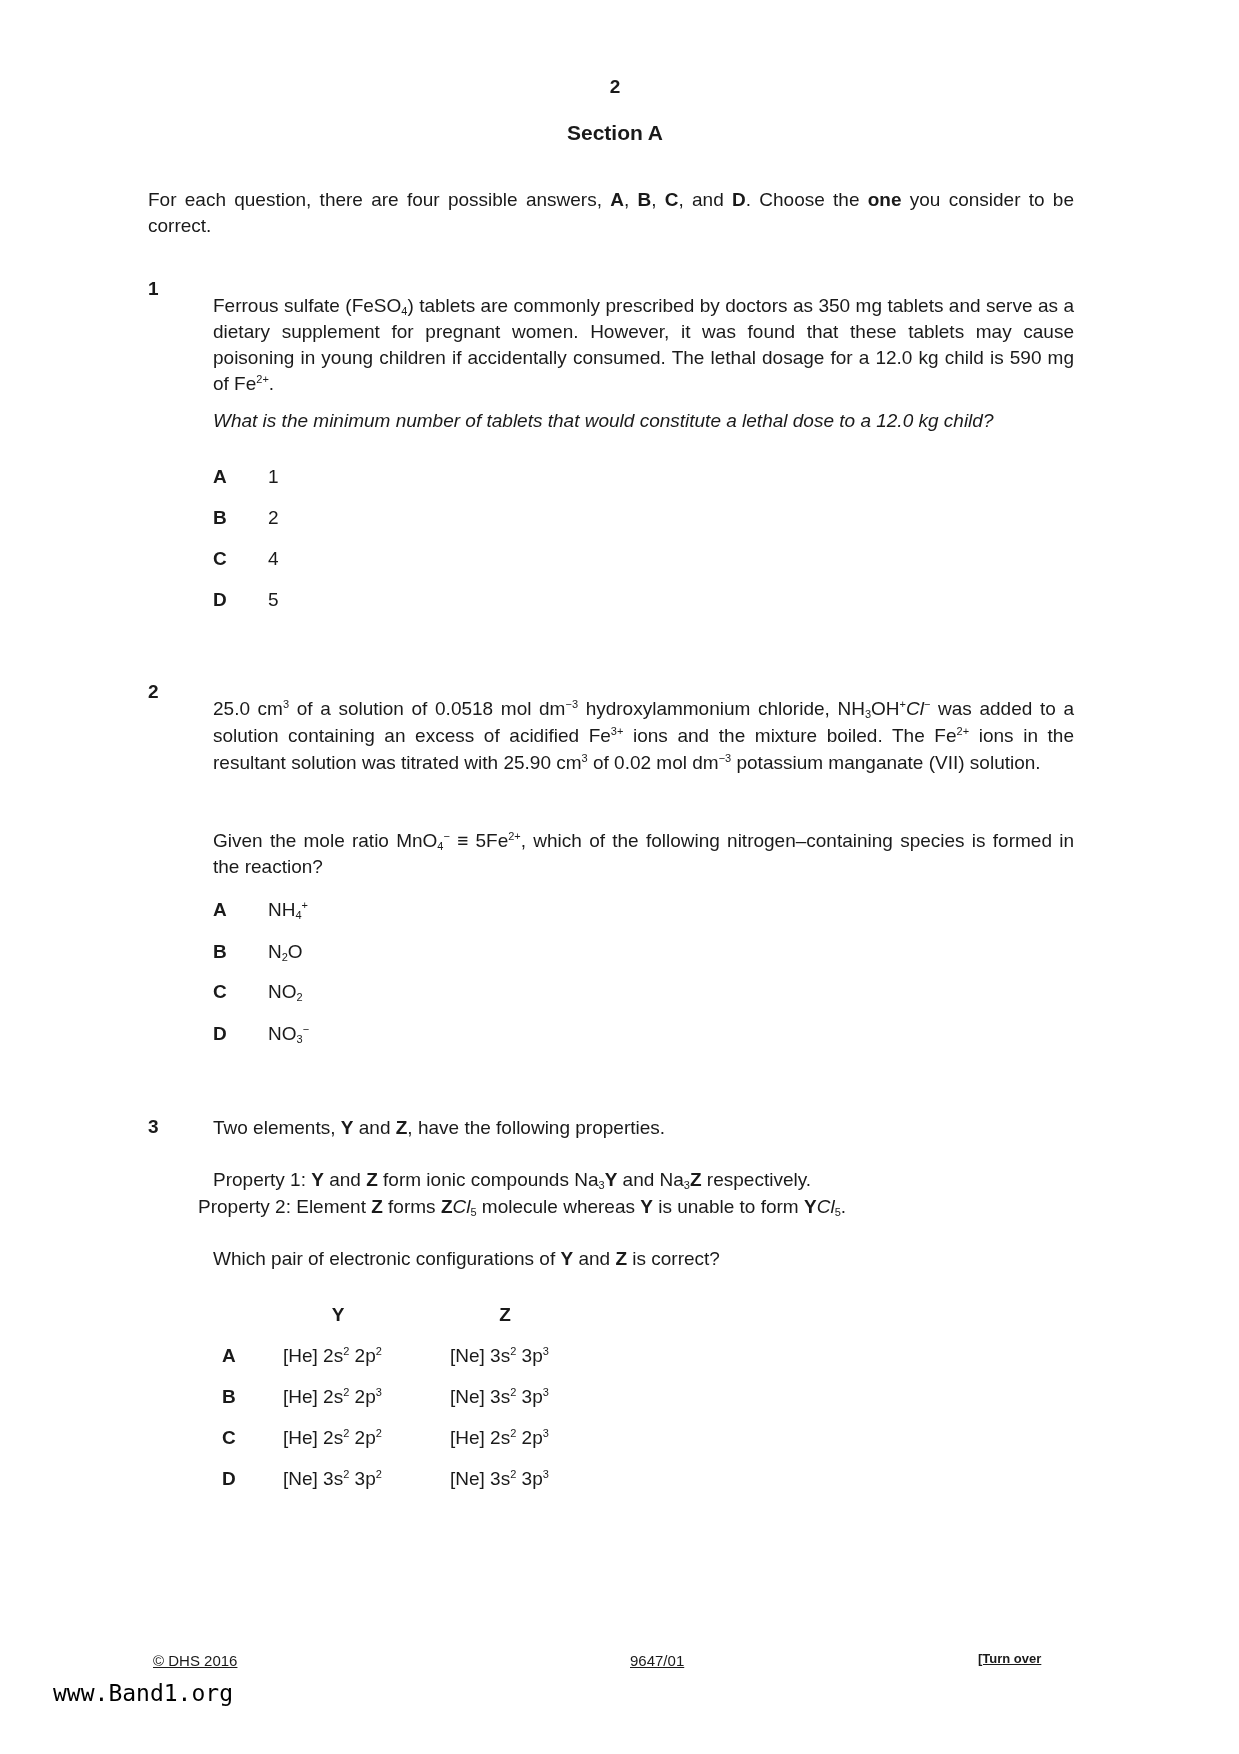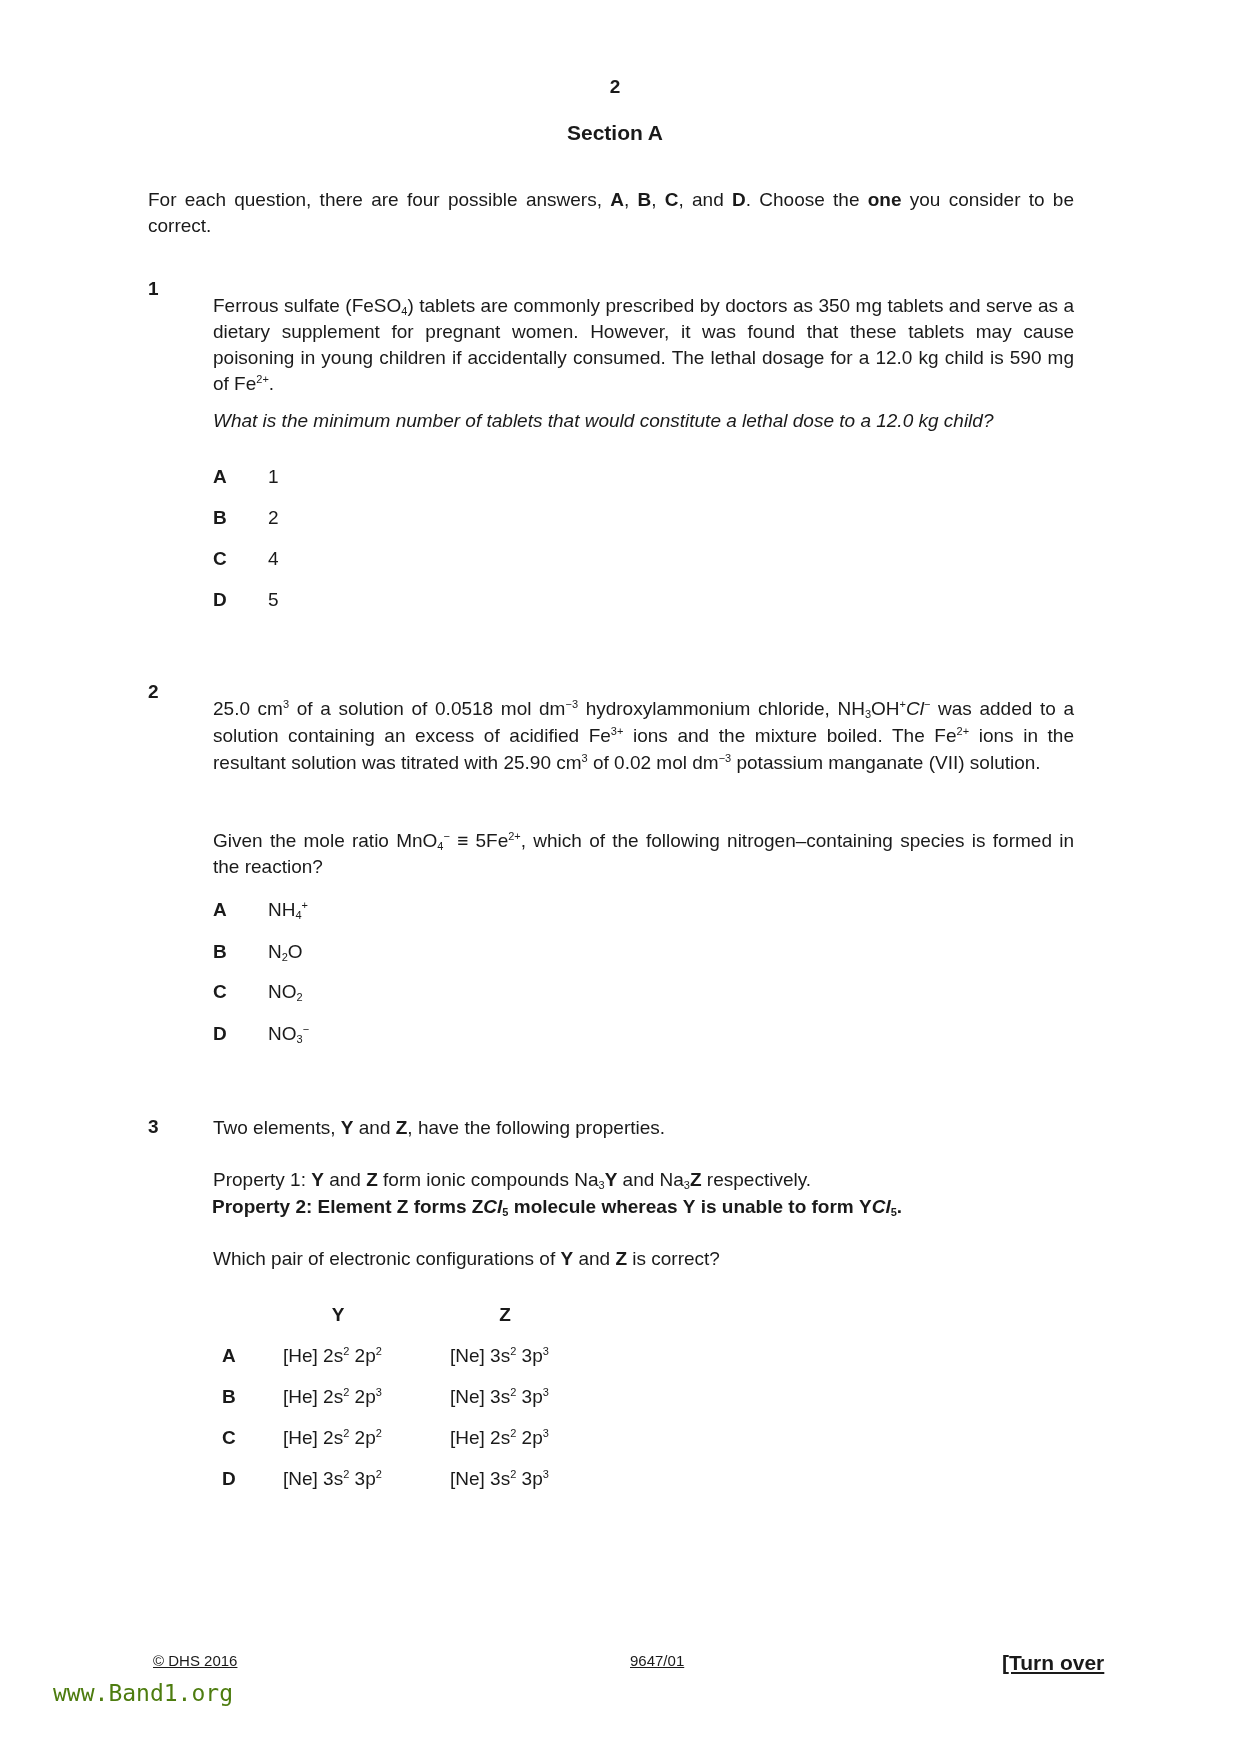--- a/index.html
+++ b/index.html
@@ -9,21 +9,21 @@
   .txt { font-size: 19px; line-height: 26px; }
   .b { font-weight: bold; }
   .just { text-align: justify; text-align-last: left; white-space: normal; margin-top: 15px; }
   .center { transform: translateX(-50%); }
   sup { font-size: 11px; vertical-align: 7px; line-height: 0; }
   sub { font-size: 11px; vertical-align: -3px; line-height: 0; }
   .qnum { font-size: 19px; font-weight: bold; }
   .opt-letter { font-weight: bold; font-size: 19px; }
   .opt-val { font-size: 19px; }
   .footer { font-size: 15px; text-decoration: underline; }
-  .watermark { font-family: "DejaVu Sans Mono", monospace; font-size: 23px; color: #4d7c0f; }
+  .watermark { font-family: "DejaVu Sans Mono", monospace; font-size: 23px; color: #000000; }
   .para { position: absolute; left: 213px; width: 861px; font-size: 19px; line-height: 26px; }
 </style>
 </head>
 <body>
 
 <div class="abs b center" style="left:615px; top:76px; font-size:19px;">2</div>
 <div class="abs b center" style="left:615px; top:121px; font-size:21px;">Section A</div>
 
 <div class="para just" style="left:148px; width:926px; top:172px;"><span>For each question, there are four possible answers, </span><b>A</b><span>, </span><b>B</b><span>, </span><b>C</b><span>, and </span><b>D</b><span>. Choose the </span><b>one</b><span> you consider to be correct.</span></div>
 
@@ -46,21 +46,21 @@
   <div class="abs" style="left:213px; top:899px;"><span class="opt-letter">A</span><span class="abs opt-val" style="left:55px; top:0;"><span>NH</span><sub>4</sub><sup>+</sup><span></span></span></div>
   <div class="abs" style="left:213px; top:941px;"><span class="opt-letter">B</span><span class="abs opt-val" style="left:55px; top:0;"><span>N</span><sub>2</sub><sup></sup><span>O</span></span></div>
   <div class="abs" style="left:213px; top:981px;"><span class="opt-letter">C</span><span class="abs opt-val" style="left:55px; top:0;"><span>NO</span><sub>2</sub><sup></sup><span></span></span></div>
   <div class="abs" style="left:213px; top:1023px;"><span class="opt-letter">D</span><span class="abs opt-val" style="left:55px; top:0;"><span>NO</span><sub>3</sub><sup>−</sup><span></span></span></div>
 </div>
 
 <div class="abs qnum" style="left:148px; top:1116px;">3</div>
 <div class="abs txt" style="left:213px; top:1115px;"><span>Two elements, </span><b>Y</b><span> and </span><b>Z</b><span>, have the following properties.</span></div>
 
 <div class="abs txt" style="left:213px; top:1167px;"><span>Property 1: </span><b>Y</b><span> and </span><b>Z</b><span> form ionic compounds Na</span><sub>3</sub><b>Y</b><span> and Na</span><sub>3</sub><b>Z</b><span> respectively.</span></div>
-<div class="abs txt" style="left:212px; top:1194px;font-weight:bold;"><span>Property 2: Element </span><b>Z</b><span> forms </span><b>Z</b><i>Cl</i><sub>5</sub><span> molecule whereas </span><b>Y</b><span> is unable to form </span><b>Y</b><i>Cl</i><sub>5</sub><span>.</span></div>
+<div class="abs txt" style="left:198px; top:1194px;"><span>Property 2: Element </span><b>Z</b><span> forms </span><b>Z</b><i>Cl</i><sub>5</sub><span> molecule whereas </span><b>Y</b><span> is unable to form </span><b>Y</b><i>Cl</i><sub>5</sub><span>.</span></div>
 
 <div class="abs txt" style="left:213px; top:1246px;text-align:right;"><span>Which pair of electronic configurations of </span><b>Y</b><span> and </span><b>Z</b><span> is correct?</span></div>
 
 <div>
   <div class="abs b center" style="left:338px; top:1304px; font-size:19px;">Y</div>
   <div class="abs b center" style="left:505px; top:1304px; font-size:19px;">Z</div>
 
   <div class="abs" style="left:222px; top:1345px;">
     <span class="opt-letter">A</span>
     <span class="abs opt-val" style="left:61px; top:0;"><span>[He] 2s</span><sup>2</sup><span> 2p</span><sup>2</sup></span>
@@ -78,14 +78,14 @@
   </div>
   <div class="abs" style="left:222px; top:1468px;">
     <span class="opt-letter">D</span>
     <span class="abs opt-val" style="left:61px; top:0;"><span>[Ne] 3s</span><sup>2</sup><span> 3p</span><sup>2</sup></span>
     <span class="abs opt-val" style="left:228px; top:0;"><span>[Ne] 3s</span><sup>2</sup><span> 3p</span><sup>3</sup></span>
   </div>
 </div>
 
 <div class="abs footer" style="left:153px; top:1652px;">© DHS 2016</div>
 <div class="abs footer" style="left:630px; top:1652px;">9647/01</div>
-<div class="abs footer b" style="left:978px; top:1651px; font-size:21px;margin-left:24px;">[Turn over</div>
+<div class="abs footer b" style="left:978px; top:1651px; font-size:13px;">[Turn over</div>
 <div class="abs watermark" style="left:53px; top:1680px;">www.Band1.org</div>
 
 </body></html>

